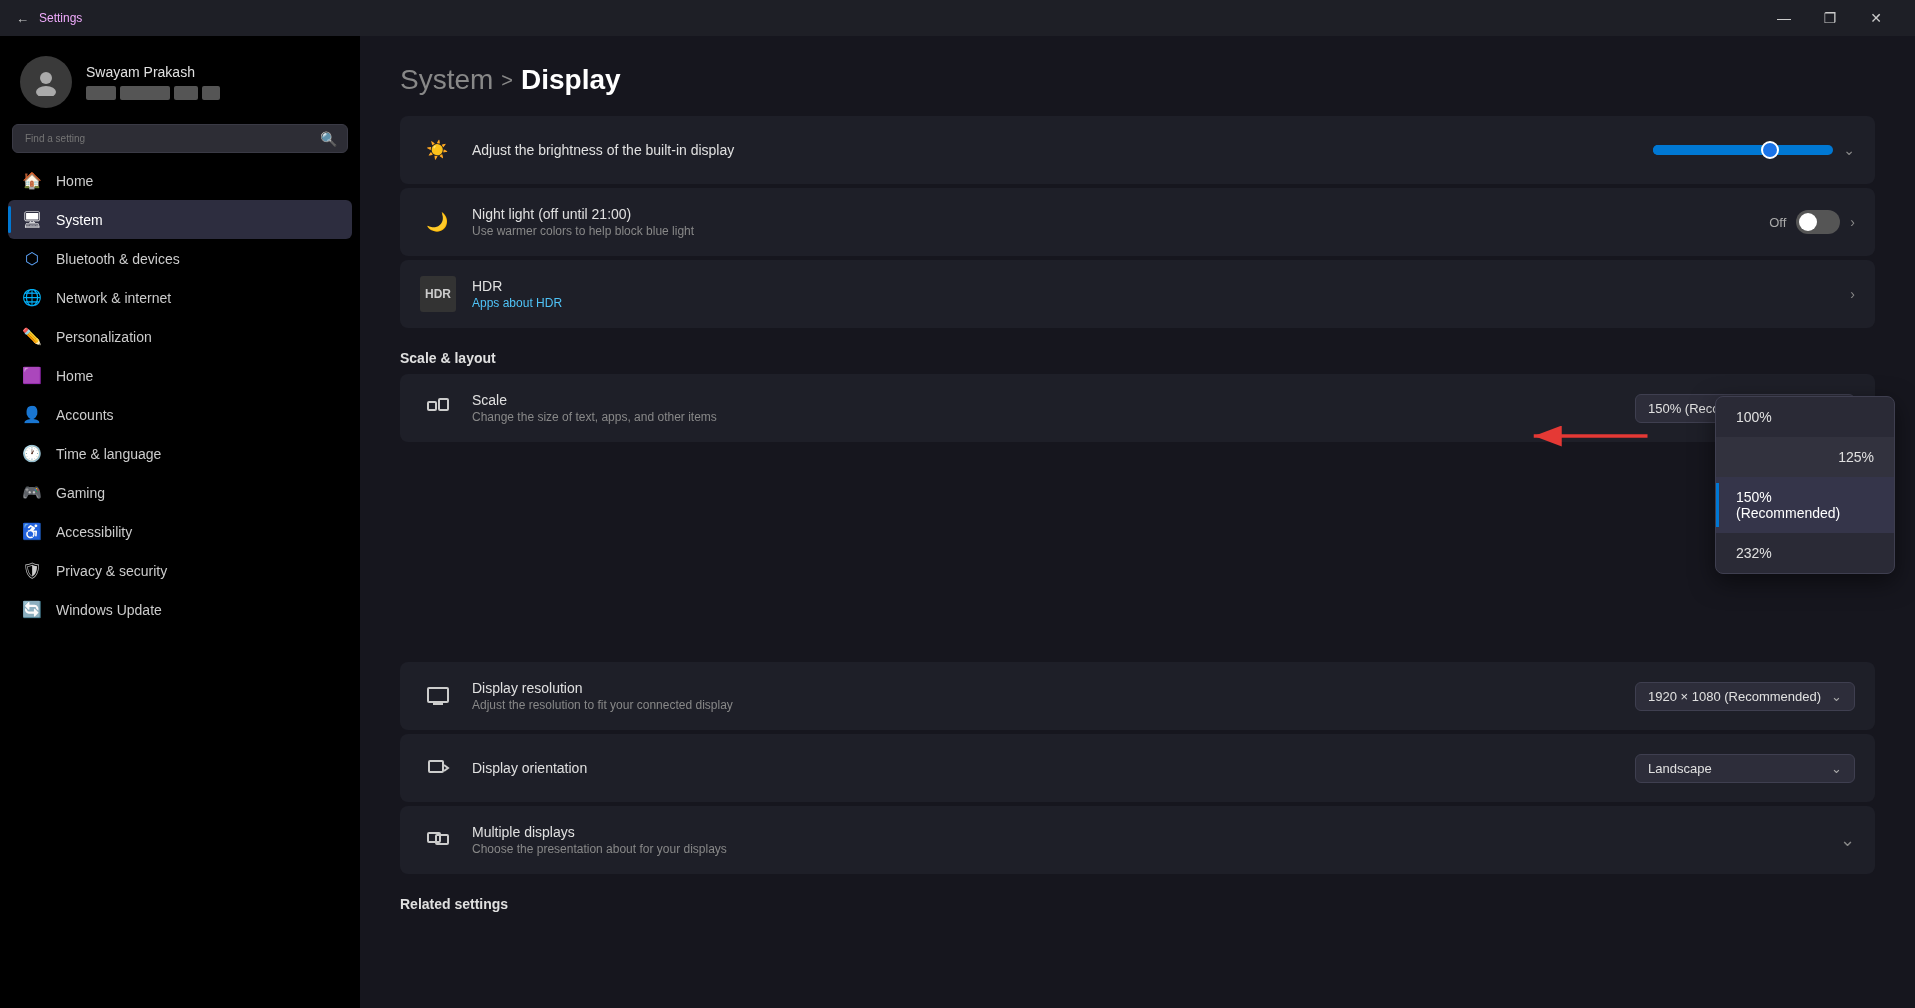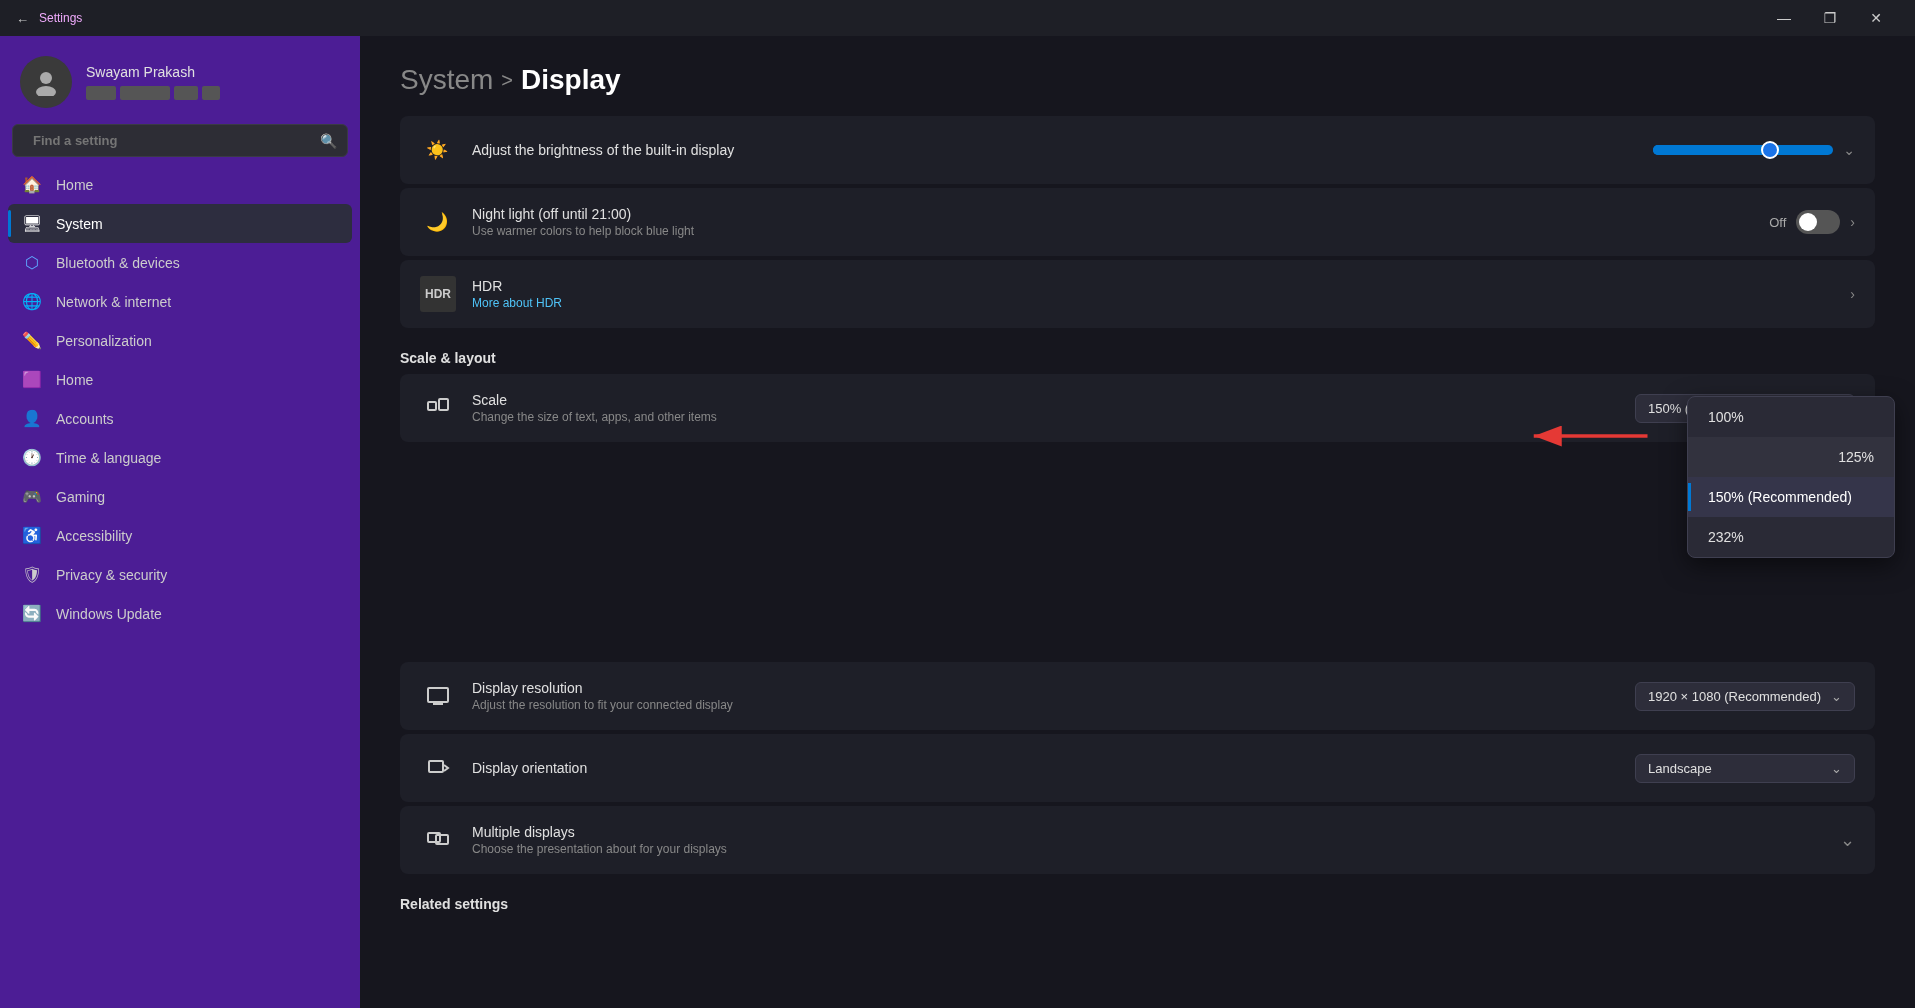--- a/index.html
+++ b/index.html
@@ -52,21 +52,21 @@
     
     .app-body {
       display: flex;
       flex: 1;
       overflow: hidden;
     }
 
     
     .sidebar {
       width: 360px;
-      background: #4c1d95;
+      background: #000000;
       display: flex;
       flex-direction: column;
       flex-shrink: 0;
       padding: 0 8px;
       overflow-y: auto;
     }
     .sidebar-header {
       display: flex;
       align-items: center;
       gap: 14px;
@@ -101,25 +101,24 @@
     }
     .search-box {
       margin: 0 4px 8px 4px;
       position: relative;
     }
     .search-input {
       width: 100%;
       background: #2d2d35;
       border: 1px solid #3a3a45;
       border-radius: 6px;
-      padding: 8px 36px 8px 20px;
+      padding: 8px 36px 8px 12px;
       color: #ccc;
-      font-size: 13px;
+      font-size: 10px;
       outline: none;
-      font-weight: bold;
     }
     .search-icon-wrap {
       position: absolute;
       right: 10px;
       top: 50%;
       transform: translateY(-50%);
       color: #888;
       font-size: 14px;
     }
     .nav-item {
@@ -269,21 +268,21 @@
     .dropdown-arrow { color: #aaa; }
 
     
     .scale-dropdown {
       position: absolute;
       right: 20px;
       top: 360px;
       background: #2a2a36;
       border: 1px solid #3f3f50;
       border-radius: 8px;
-      width: 208px;
+      width: 180px;
       z-index: 100;
       box-shadow: 0 8px 24px rgba(0,0,0,0.5);
       overflow: hidden;
     }
     .scale-option {
       padding: 12px 20px;
       font-size: 14px;
       color: #e0e0e0;
       cursor: pointer;
       position: relative;
@@ -449,21 +448,21 @@
           <div class="toggle-knob"></div>
         </div>
         <span class="chevron">›</span>
       </div>
     </div>
 
     <div class="setting-row">
       <div class="setting-icon" style="font-size:12px;font-weight:bold;background:#333;border-radius:3px;padding:2px 4px;color:#ccc;">HDR</div>
       <div class="setting-text">
         <div class="setting-title">HDR</div>
-        <div class="setting-desc link">More about HDR</div>
+        <div class="setting-desc link">Apps about HDR</div>
       </div>
       <div class="setting-action">
         <span class="chevron">›</span>
       </div>
     </div>
 
     <div class="section-header">Scale &amp; layout</div>
 
     <div class="setting-row" style="position:relative;">
       <div class="setting-icon">

